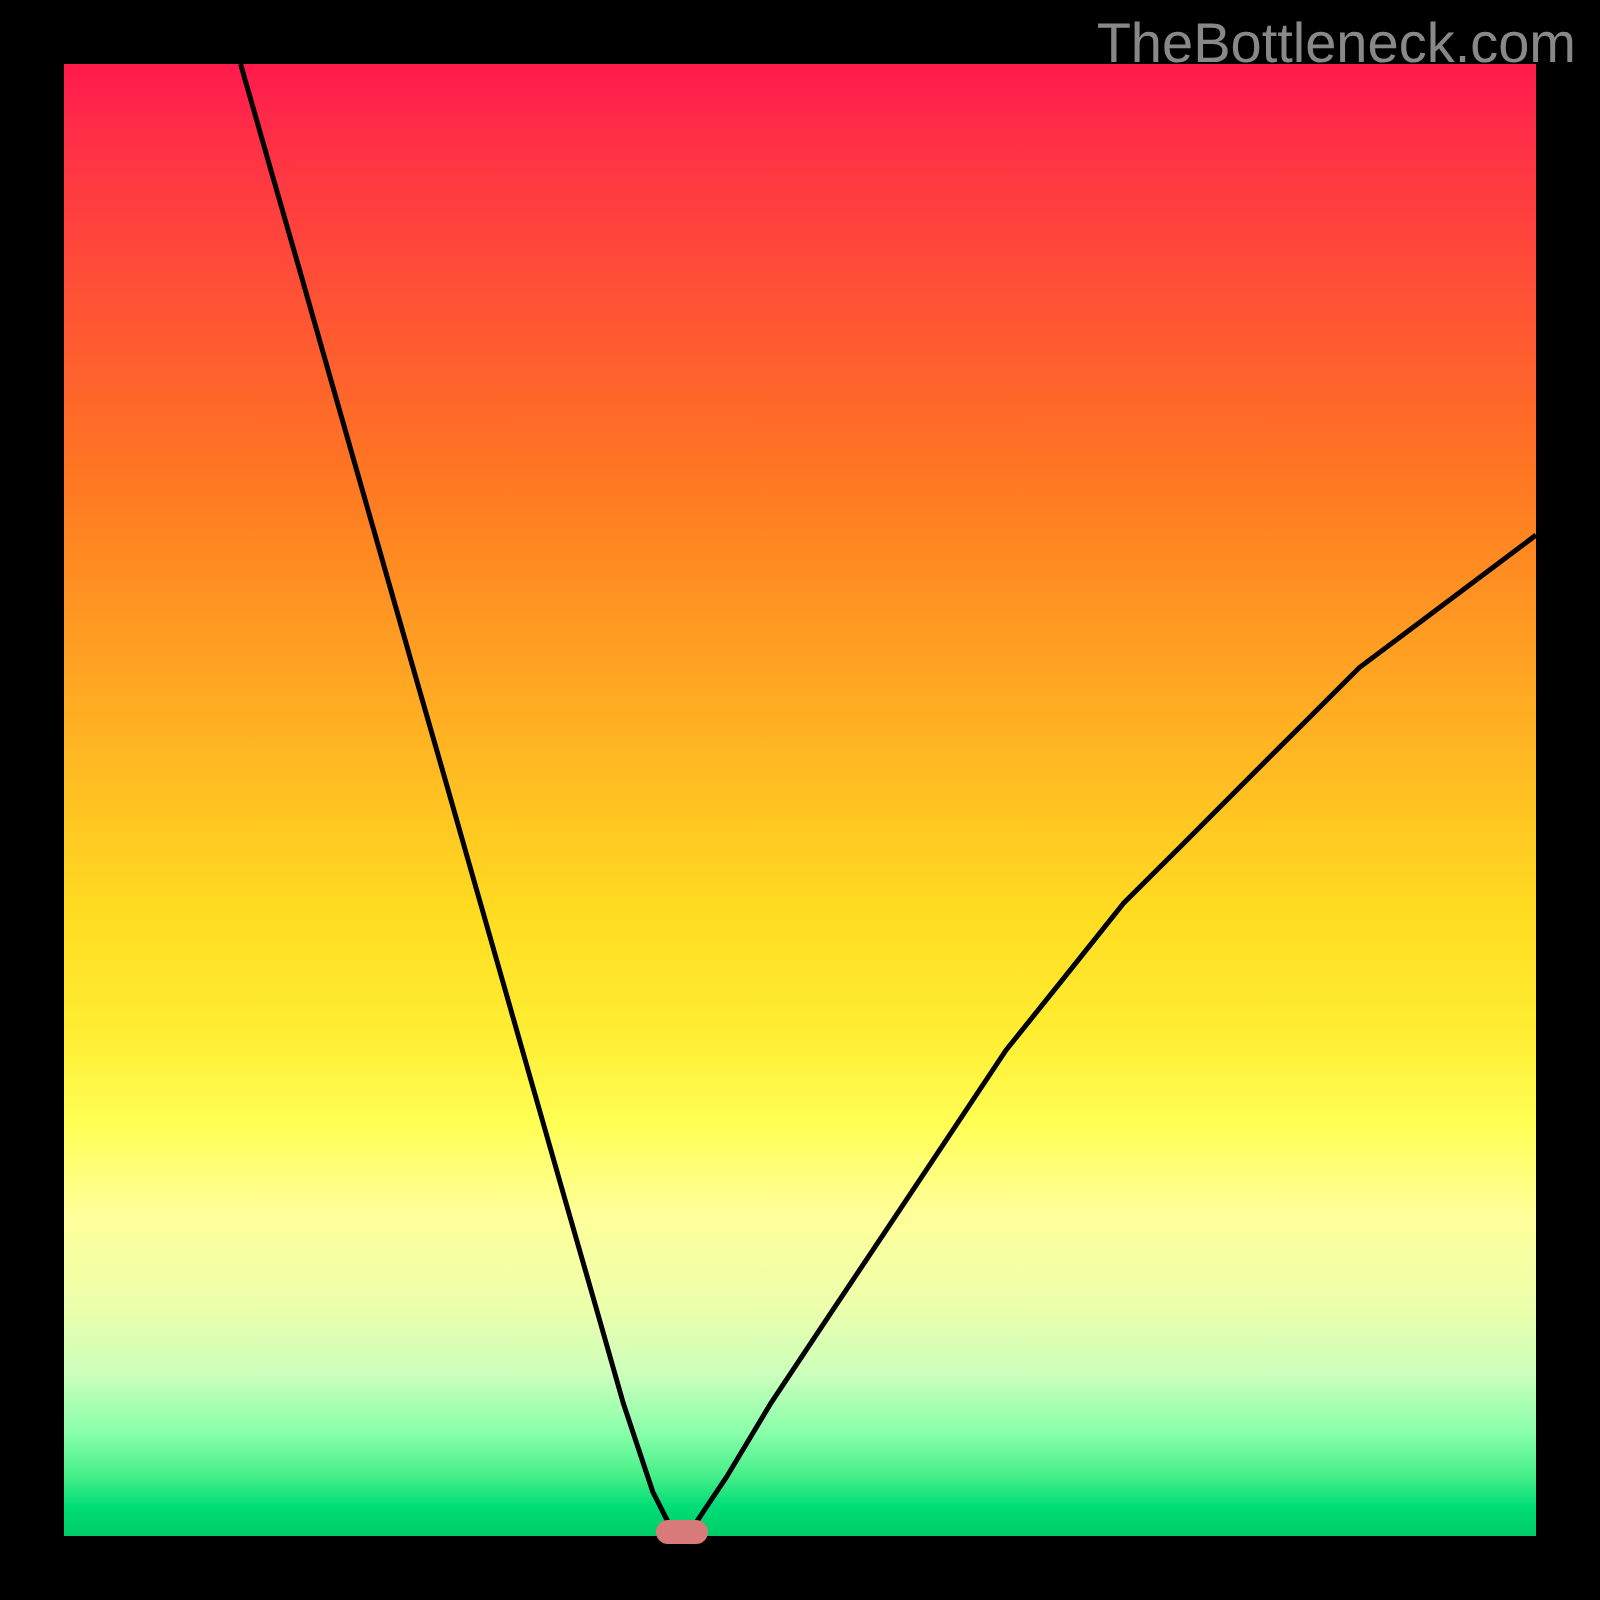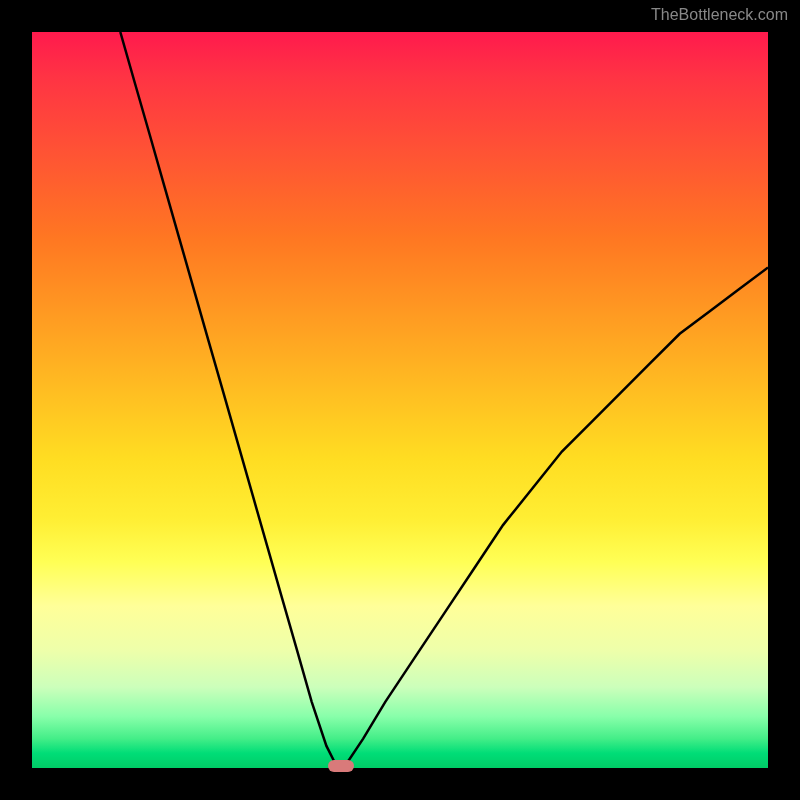--- a/index.html
+++ b/index.html
@@ -7,21 +7,21 @@
     width: 800px;
     height: 800px;
     background: #000;
     position: relative;
     font-family: Arial, sans-serif;
   }
   .watermark {
     position: absolute;
     top: 6px;
     right: 12px;
-    font-size: 16px;
+    font-size: 28px;
     color: #888;
     z-index: 10;
   }
   .plot-area {
     position: absolute;
     left: 32px;
     top: 32px;
     width: 736px;
     height: 736px;
     background: linear-gradient(to bottom,

